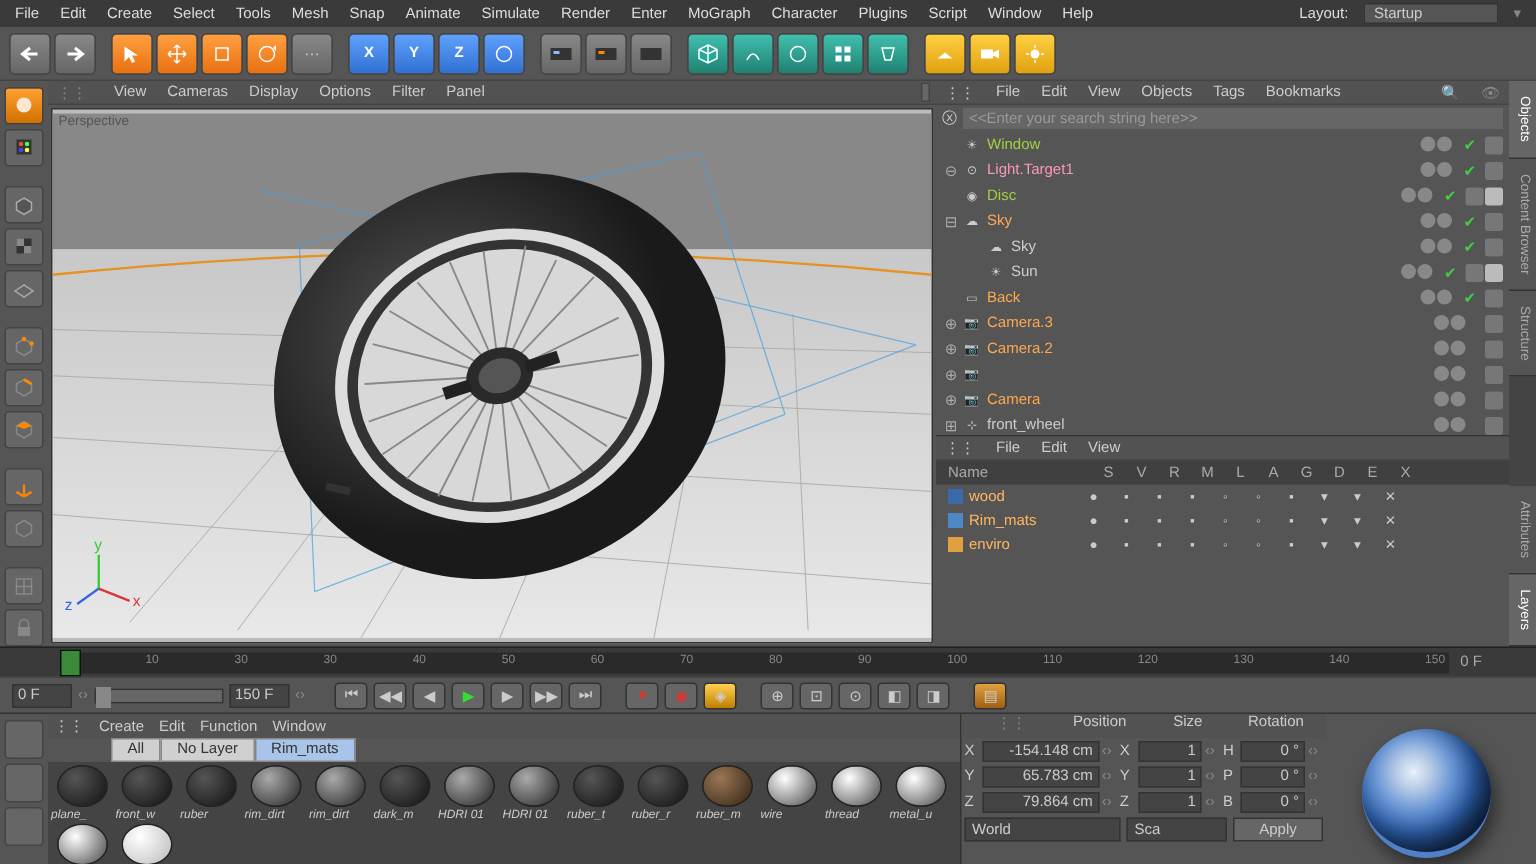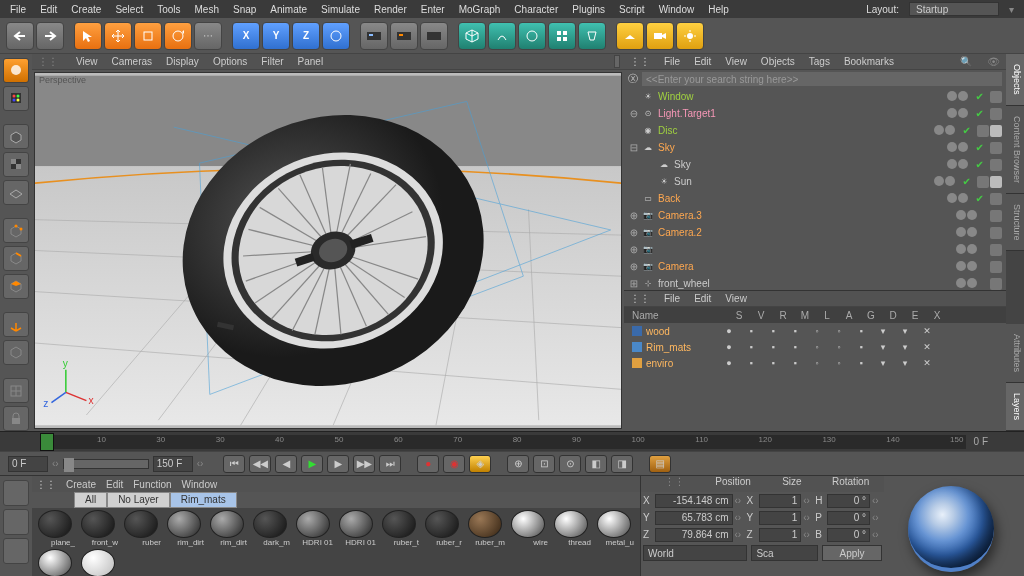--- a/index.html
+++ b/index.html
@@ -78,21 +78,21 @@
 .mat-tabs { display: flex; height: 16px; margin-left: 42px; }
 .mat-tab { padding: 1px 10px; background: #d0d0d0; color: #333; border: 1px solid #888; cursor: pointer; }
 .mat-tab.active { background: #a8c4e8; }
 .mat-grid { flex: 1; background: #444; display: flex; flex-wrap: wrap; gap: 2px; padding: 2px; overflow: hidden; }
 .mat-cell { width: 41px; display: flex; flex-direction: column; align-items: center; }
 .mat-ball { width: 34px; height: 28px; border-radius: 50%; background: radial-gradient(circle at 35% 30%, #aaa, #222); border: 1px solid #222; }
 .mat-ball.dark { background: radial-gradient(circle at 35% 30%, #555, #111); }
 .mat-ball.chrome { background: radial-gradient(circle at 35% 30%, #fff, #444); }
 .mat-ball.white { background: radial-gradient(circle at 35% 30%, #fff, #bbb); }
 .mat-ball.brown { background: radial-gradient(circle at 35% 30%, #997755, #332211); }
-.mat-lbl { color: #ccc; font-size: 8px; white-space: nowrap; overflow: hidden; width: 100%; text-align: right; }
+.mat-lbl { color: #ccc; font-size: 8px; white-space: nowrap; overflow: hidden; width: 100%; text-align: left; font-style: italic; }
 .coords { width: 244px; display: flex; flex-direction: column; border-left: 1px solid #333; }
 .coords-header { background: #525252; height: 16px; display: flex; padding: 0 4px; }
 .coords-header span { flex: 1; text-align: center; color: #ccc; }
 .coords-row { display: flex; height: 17px; padding: 0 2px; gap: 2px; align-items: center; }
 .clabel { width: 10px; color: #ccc; }
 .cfield { flex: 1; background: #444; color: #ccc; padding: 1px 3px; height: 14px; border: 1px solid #333; display: flex; align-items: center; justify-content: flex-end; }
 .cspin { width: 10px; color: #888; }
 .coords-bot { display: flex; padding: 2px; gap: 4px; }
 .csel { flex: 1; background: #444; height: 16px; border: 1px solid #333; display: flex; align-items: center; padding: 0 4px; color: #ccc; }
 .cbtn { width: 60px; background: #666; height: 16px; border: 1px solid #333; display: flex; align-items: center; justify-content: center; cursor: pointer; }

